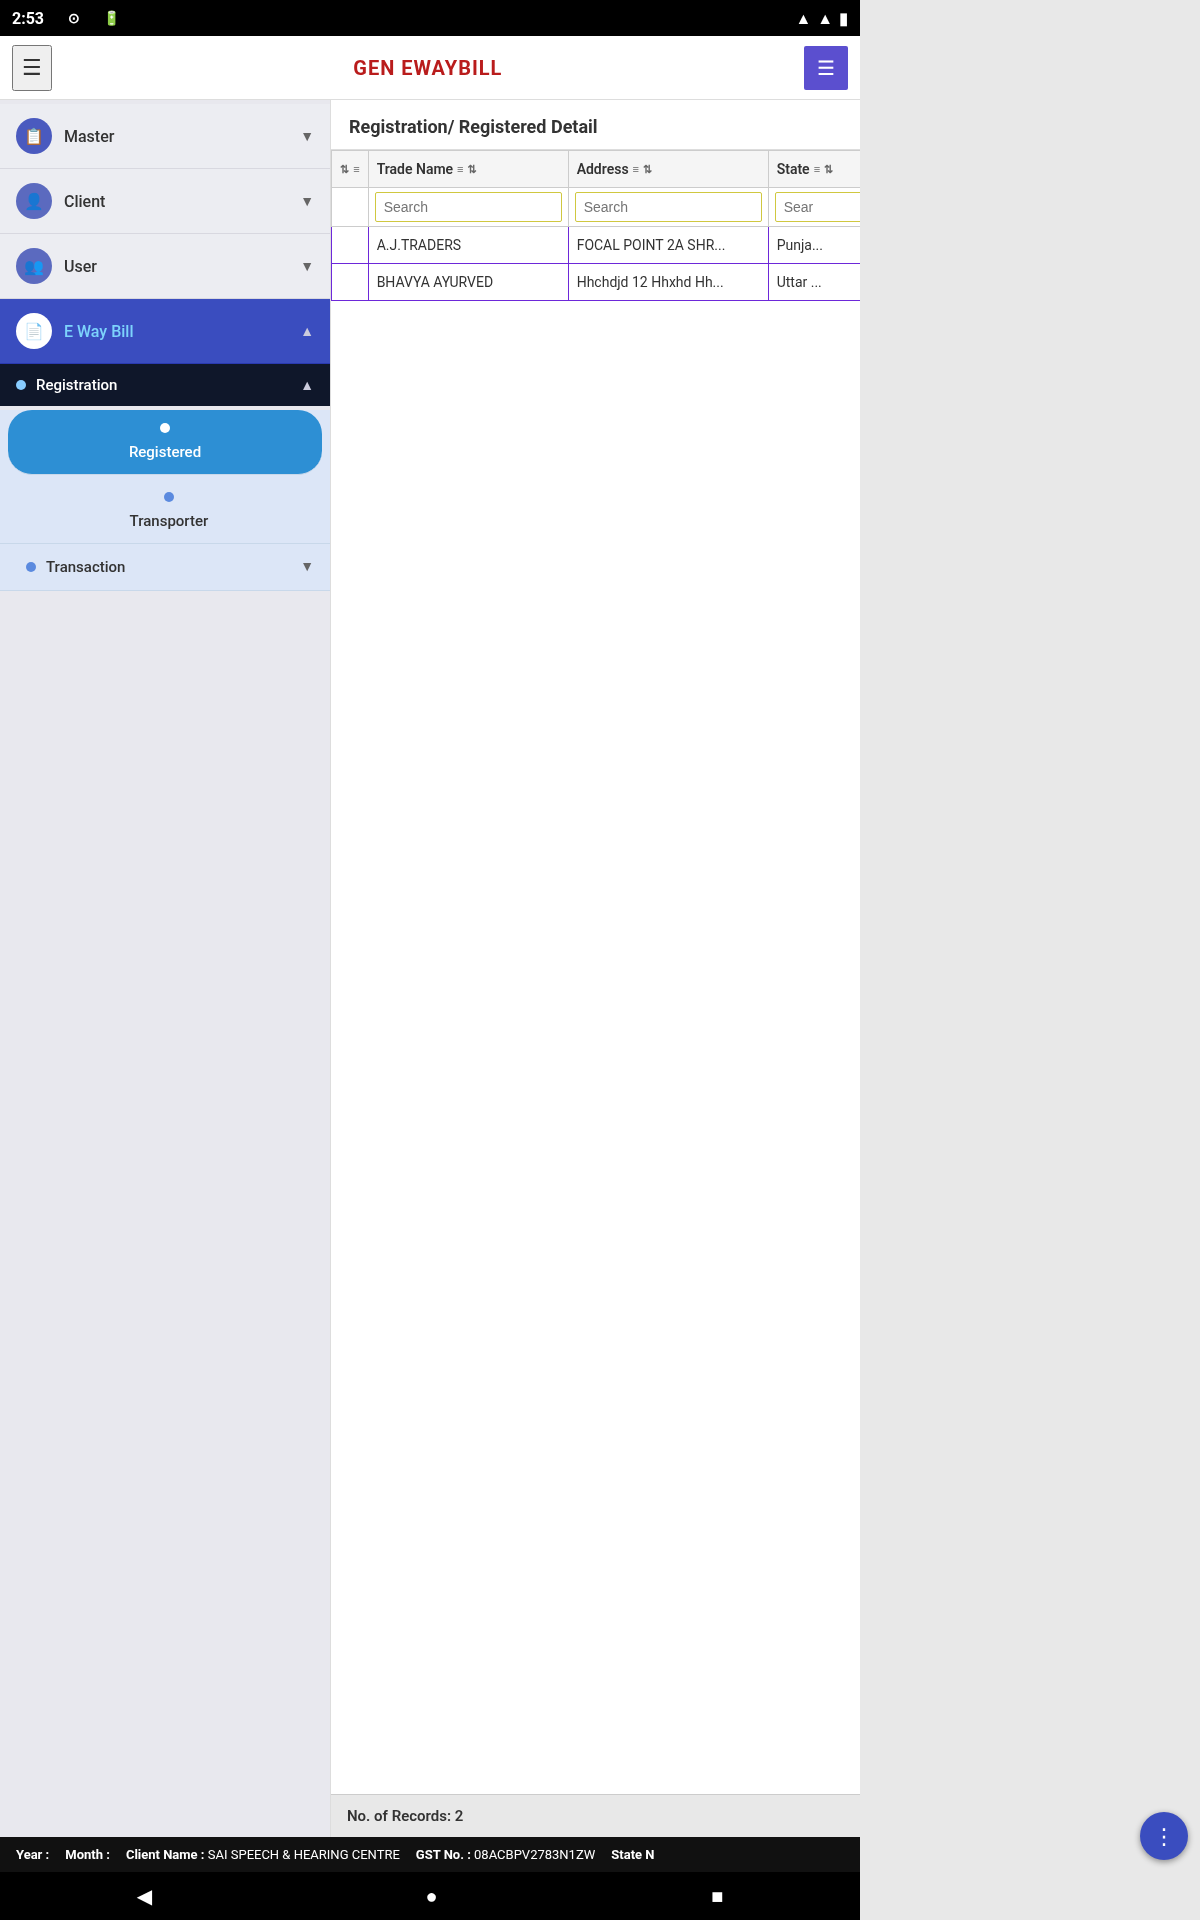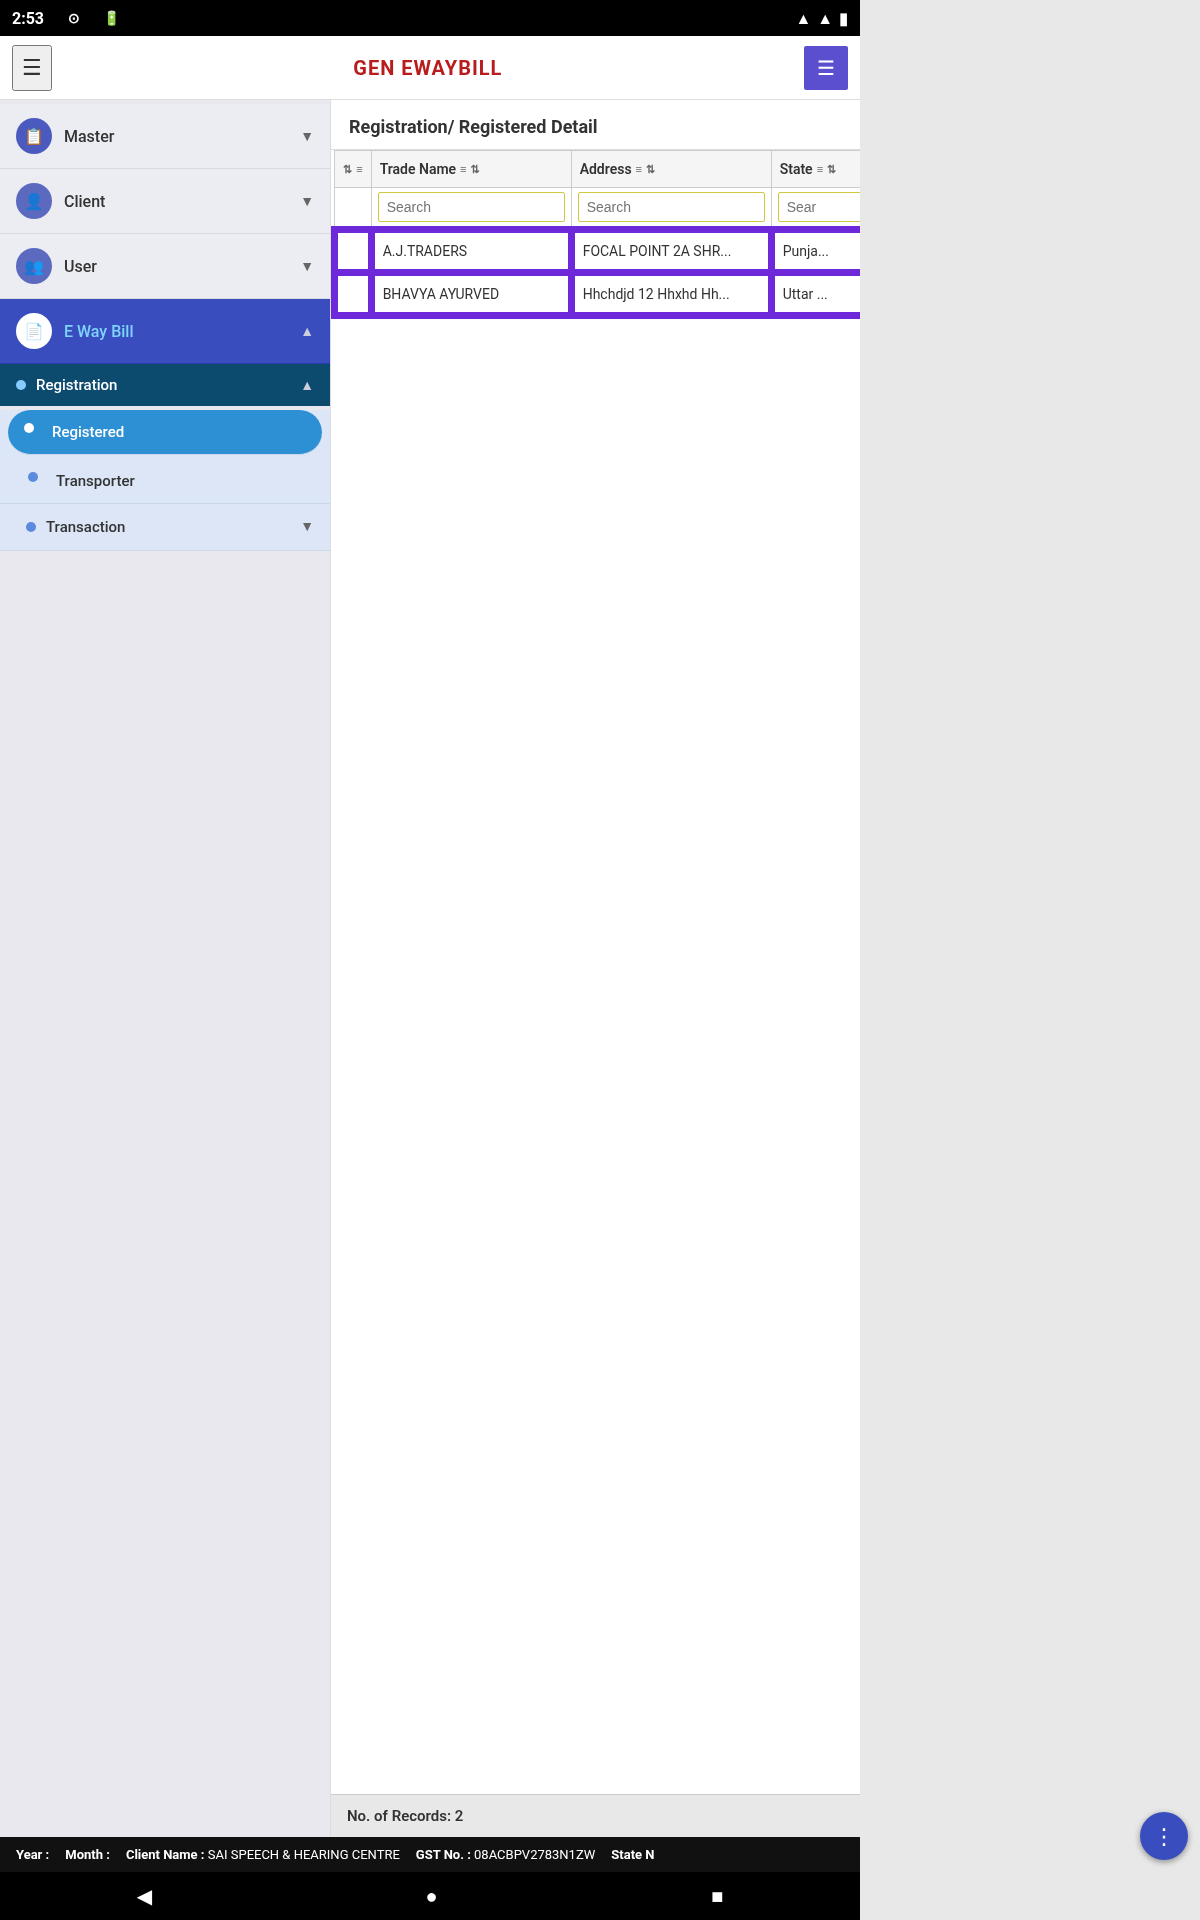--- a/index.html
+++ b/index.html
@@ -112,45 +112,46 @@
     
     .sidebar-item.active-parent {
       background: #3a4dbf;
       border-bottom: 1px solid #2a3aaf;
     }
     .sidebar-item.active-parent .sidebar-item-label { color: #7dd3fc; }
     .sidebar-item.active-parent .chevron { color: #ccd; }
 
     
     .sub-section {
-      background: #0c4a6e;
+      background: #0f172a;
       padding: 12px 16px;
       display: flex;
       align-items: center;
       justify-content: space-between;
       cursor: pointer;
     }
     .sub-section-left { display: flex; align-items: center; gap: 10px; }
     .sub-dot {
       width: 10px; height: 10px;
       border-radius: 50%;
       background: #8cf;
     }
     .sub-section-label { color: #fff; font-size: 15px; font-weight: 500; }
     .sub-chevron { color: #ccd; font-size: 14px; }
 
     
     .sub-items { background: #dce6f7; }
     .sub-item {
       display: flex;
-      align-items: flex-start;
-      gap: 18px;
+      align-items: center;
+      gap: 10px;
       padding: 13px 20px 13px 28px;
       cursor: pointer;
       border-bottom: 1px solid #c8d8ea;
+      flex-direction: column;
     }
     .sub-item.active {
       background: #2d8fd4;
       border-radius: 24px;
       margin: 4px 8px;
       padding: 13px 16px;
     }
     .sub-item-dot {
       width: 10px; height: 10px;
       border-radius: 50%;
@@ -224,21 +225,21 @@
     .search-input {
       width: 100%;
       border: 1px solid #d0c840;
       padding: 6px 8px;
       font-size: 14px;
       outline: none;
       border-radius: 2px;
     }
 
     .data-row td {
-      border: 7px solid #6d28d9;
+      border: 1px solid #6d28d9;
       padding: 10px 8px;
       font-size: 14px;
       color: #333;
     }
 
     .table-wrapper {
       overflow-x: auto;
       flex: 1;
     }
 

